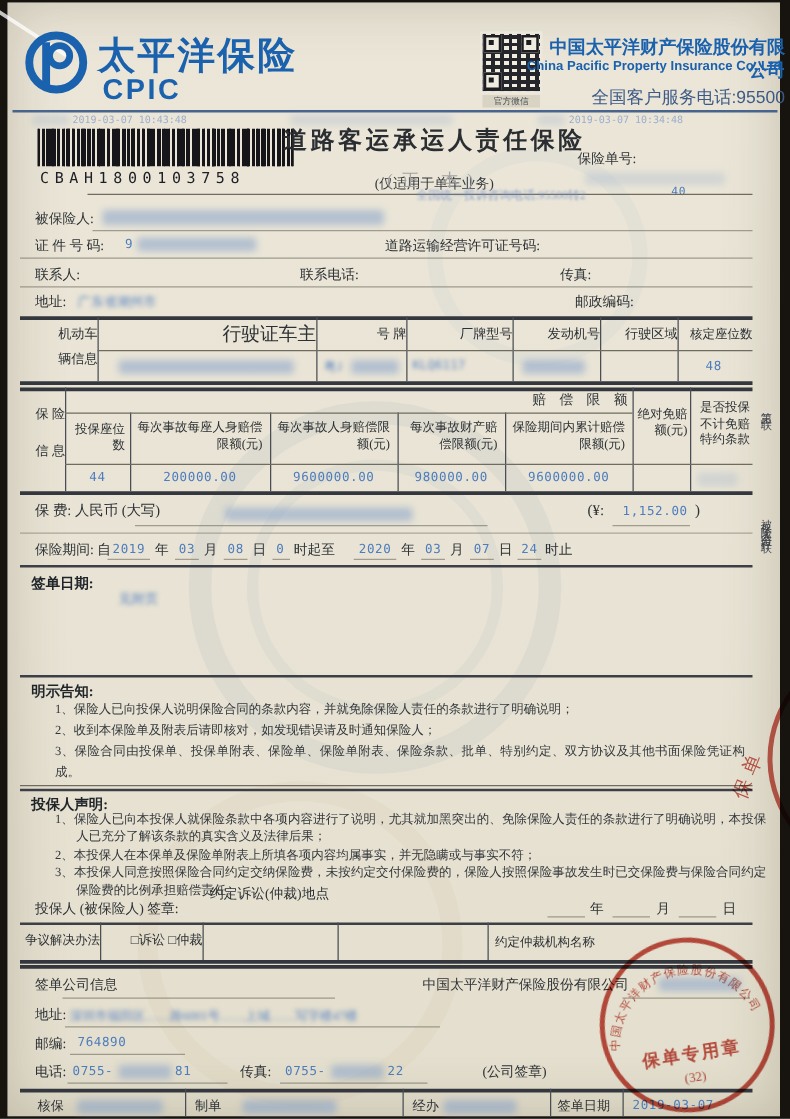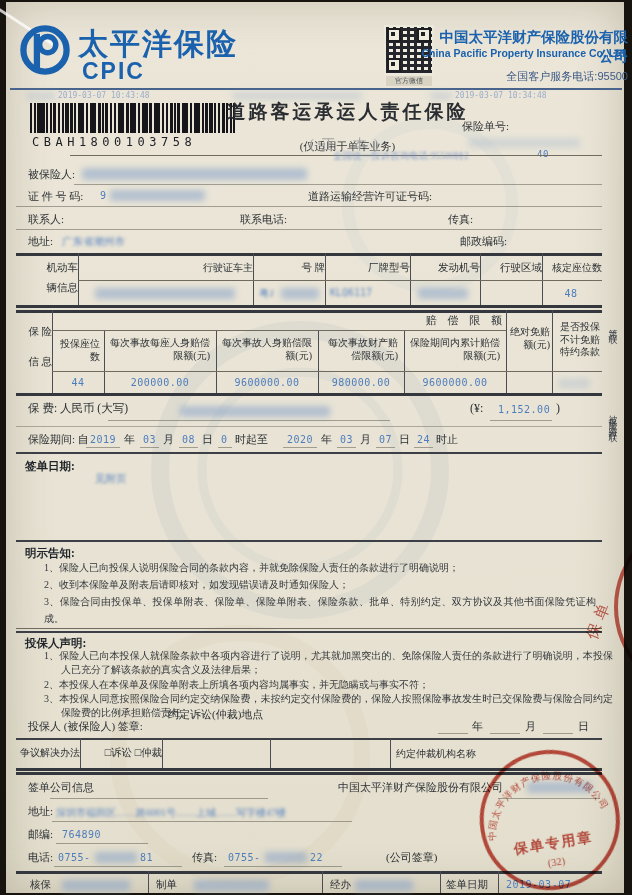--- a/index.html
+++ b/index.html
@@ -74,21 +74,21 @@
       <i></i>
     </span>
   <span class="finder" style="left:1px;bottom:1px">
       <i></i>
     </span>
 </div>
 <div class="abs sans ctr" style="left:386px;top:76px;width:46px;font-size:7px;color:#4a4f57;background:#d8d3c2">官方微信</div>
 
 <div class="abs sans" style="left:438px;top:28px;width:190px;text-align:right;font-size:14.5px;font-weight:bold;color:#1a61ae">中国太平洋财产保险股份有限公司</div>
 <div class="abs sans" style="left:398px;top:47px;width:230px;text-align:right;font-size:10.5px;font-weight:bold;color:#1a61ae">China Pacific Property Insurance Co.,Ltd.</div>
-<div class="abs sans" style="left:438px;top:69px;width:190px;text-align:right;font-size:11px;color:#3d5a86">全国客户服务电话:95500</div>
+<div class="abs sans" style="left:438px;top:69px;width:190px;text-align:right;font-size:14px;color:#3d5a86">全国客户服务电话:95500</div>
 <div class="thick" style="left:10px;top:88px;width:612px;background:#48648c"></div>
 
 <span class="faintblue" style="left:58px;top:91px">2019-03-07 10:43:48</span>
 <span class="redact faint" style="left:26px;top:92px;width:30px;height:8px"></span>
 <span class="redact faint" style="left:232px;top:92px;width:130px;height:8px"></span>
 <span class="redact faint" style="left:430px;top:92px;width:22px;height:8px"></span>
 <span class="faintblue" style="left:455px;top:91px">2019-03-07 10:34:48</span>
 
 <div class="barcode"></div>
 <div class="abs mono" style="left:32px;top:135px;font-size:12px;letter-spacing:4.5px;color:#1d1f24">CBAH1800103758</div>
@@ -128,21 +128,21 @@
 <div class="vline" style="left:78px;top:253px;height:52px"></div>
 <div class="vline" style="left:253px;top:253px;height:52px"></div>
 <div class="vline" style="left:325px;top:253px;height:52px"></div>
 <div class="vline" style="left:410px;top:253px;height:52px"></div>
 <div class="vline" style="left:480px;top:253px;height:52px"></div>
 <div class="vline" style="left:542px;top:253px;height:52px"></div>
 <div class="hline" style="left:78px;top:280px;width:524px"></div>
 
 <div class="cellh" style="left:16px;top:262px;width:62px;font-size:10.5px">机动车</div>
 <div class="cellh" style="left:16px;top:282px;width:62px;font-size:10.5px">辆信息</div>
-<div class="cellh" style="left:78px;top:262px;width:175px;font-size:10px">行驶证车主</div>
+<div class="cellh" style="left:78px;top:262px;width:175px;font-size:15px">行驶证车主</div>
 <div class="cellh" style="left:253px;top:262px;width:72px;font-size:10.5px">号  牌</div>
 <div class="cellh" style="left:325px;top:262px;width:85px;font-size:10.5px">厂牌型号</div>
 <div class="cellh" style="left:410px;top:262px;width:70px;font-size:10.5px">发动机号</div>
 <div class="cellh" style="left:480px;top:262px;width:62px;font-size:10.5px">行驶区域</div>
 <div class="cellh" style="left:542px;top:262px;width:60px;font-size:10px">核定座位数</div>
 
 <span class="redact" style="left:95px;top:288px;width:140px"></span>
 <span class="abs bblur" style="left:259px;top:287px">粤J</span>
 <span class="redact" style="left:281px;top:288px;width:38px"></span>
 <span class="abs bblur mono" style="left:330px;top:287px;font-size:10px">KLQ6117</span>

